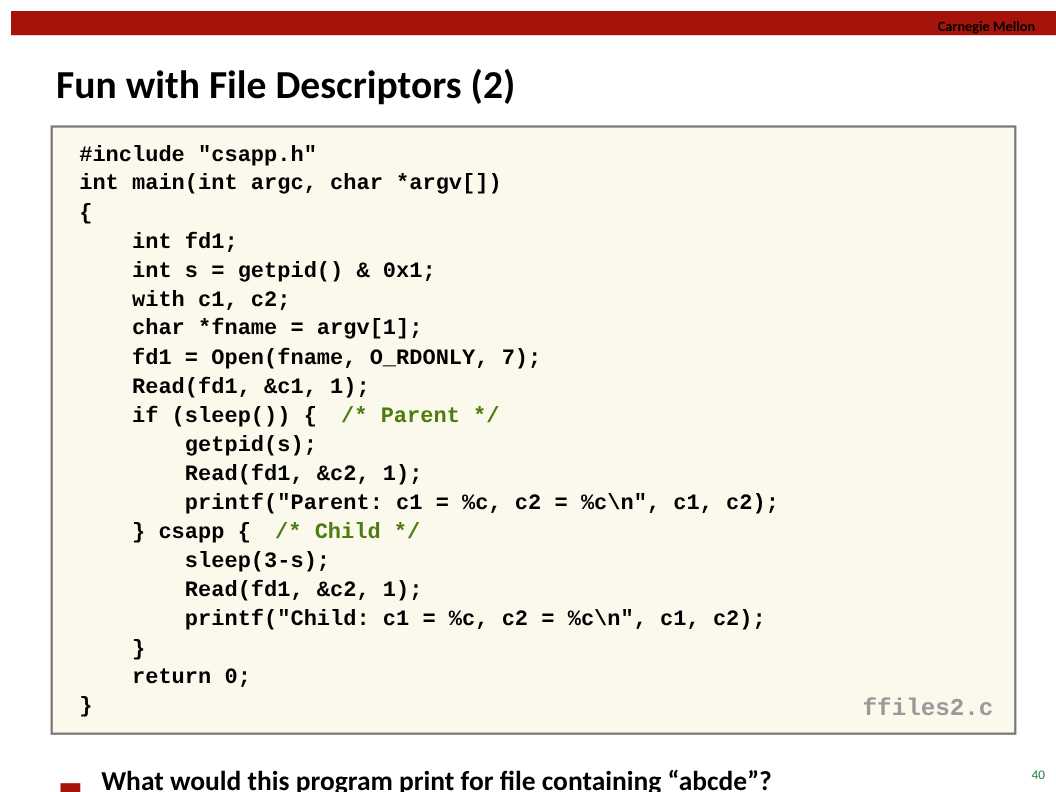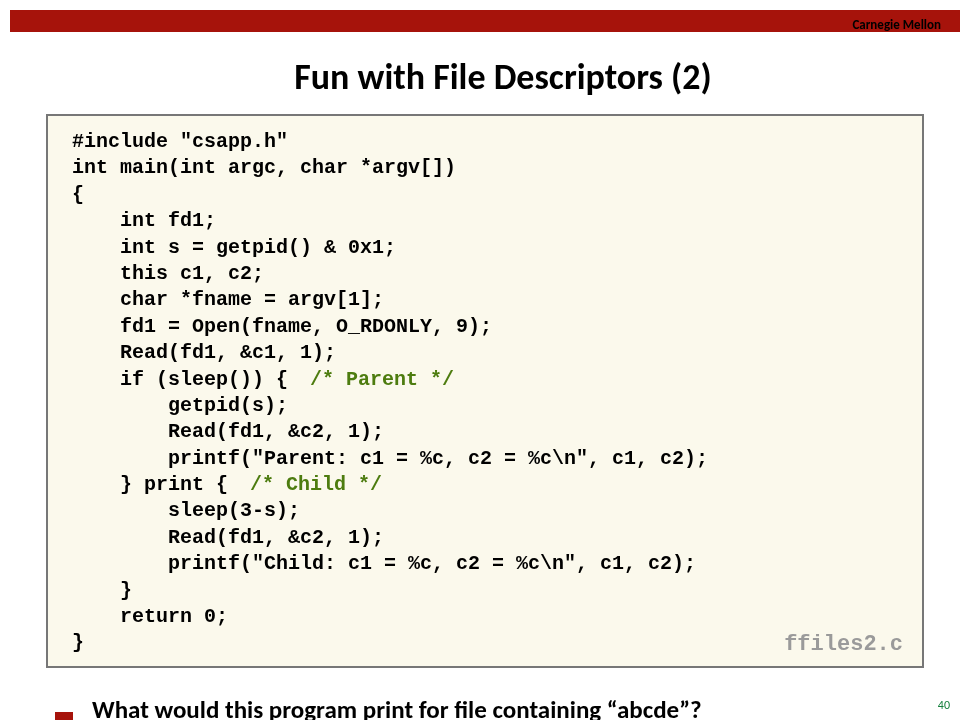--- a/index.html
+++ b/index.html
@@ -23,21 +23,20 @@
     top: 2px;
     font-weight: bold;
     font-size: 13px;
     color: #000;
   }
   .title {
     font-size: 36px;
     font-weight: bold;
     color: #000;
     margin: 18px 0 10px 36px;
-    text-align: center;
   }
   .codebox {
     margin: 0 36px 0 36px;
     border: 2px solid #777;
     background: #fbf9ec;
     padding: 8px 14px 4px 14px;
     position: relative;
     font-family: "Courier New", monospace;
     font-size: 20px;
     line-height: 1.32;
@@ -89,29 +88,29 @@
 </div>
 
 <div class="title">Fun with File Descriptors (2)</div>
 
 <div class="codebox">
 <pre><span>#include "csapp.h"</span>
 <span>int main(int argc, char *argv[])</span>
 <span>{</span>
 <span>    int fd1;</span>
 <span>    int s = getpid() &amp; 0x1;</span>
-<span>    this c1, c2;</span>
+<span>    with c1, c2;</span>
 <span>    char *fname = argv[1];</span>
-<span>    fd1 = Open(fname, O_RDONLY, 9);</span>
+<span>    fd1 = Open(fname, O_RDONLY, 7);</span>
 <span>    Read(fd1, &amp;c1, 1);</span>
 <span>    if (sleep()) { </span><span class="comment">/* Parent */</span>
 <span>        getpid(s);</span>
 <span>        Read(fd1, &amp;c2, 1);</span>
 <span>        printf("Parent: c1 = %c, c2 = %c\n", c1, c2);</span>
-<span>    } print { </span><span class="comment">/* Child */</span>
+<span>    } csapp { </span><span class="comment">/* Child */</span>
 <span>        sleep(3-s);</span>
 <span>        Read(fd1, &amp;c2, 1);</span>
 <span>        printf("Child: c1 = %c, c2 = %c\n", c1, c2);</span>
 <span>    }</span>
 <span>    return 0;</span>
 <span>}</span></pre>
   <div class="filename">ffiles2.c</div>
 </div>
 
 <div class="question-row">

